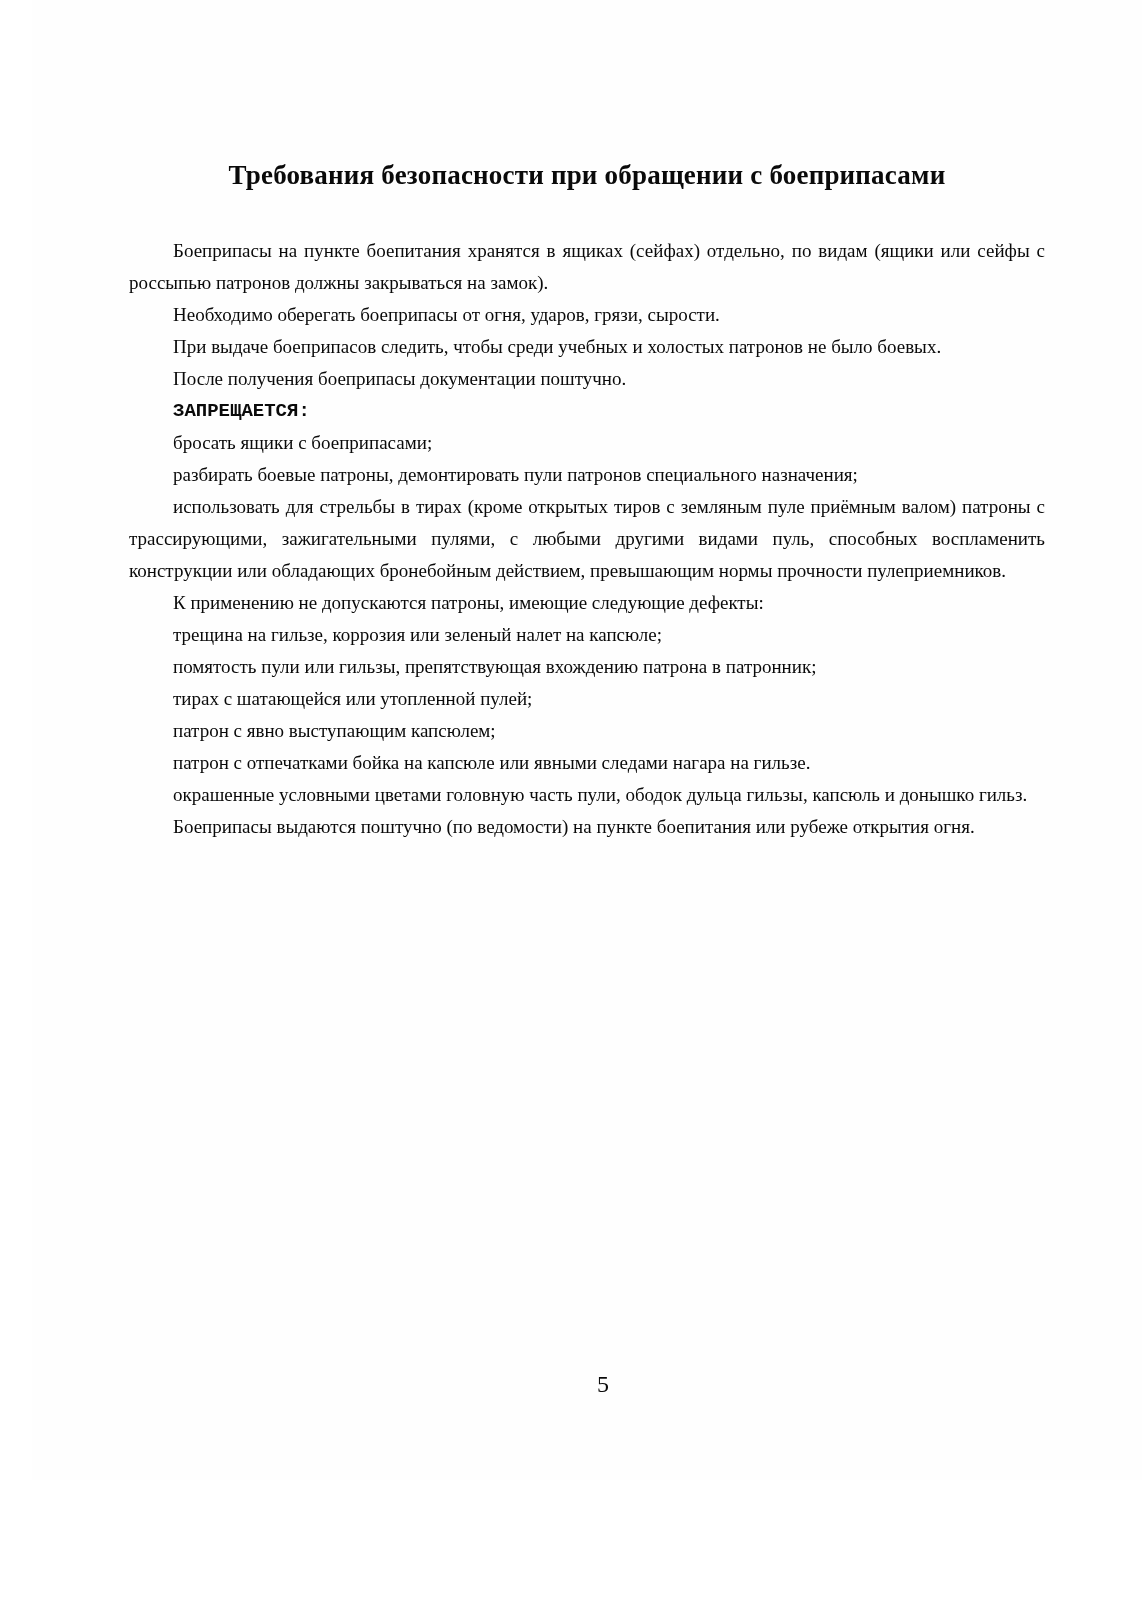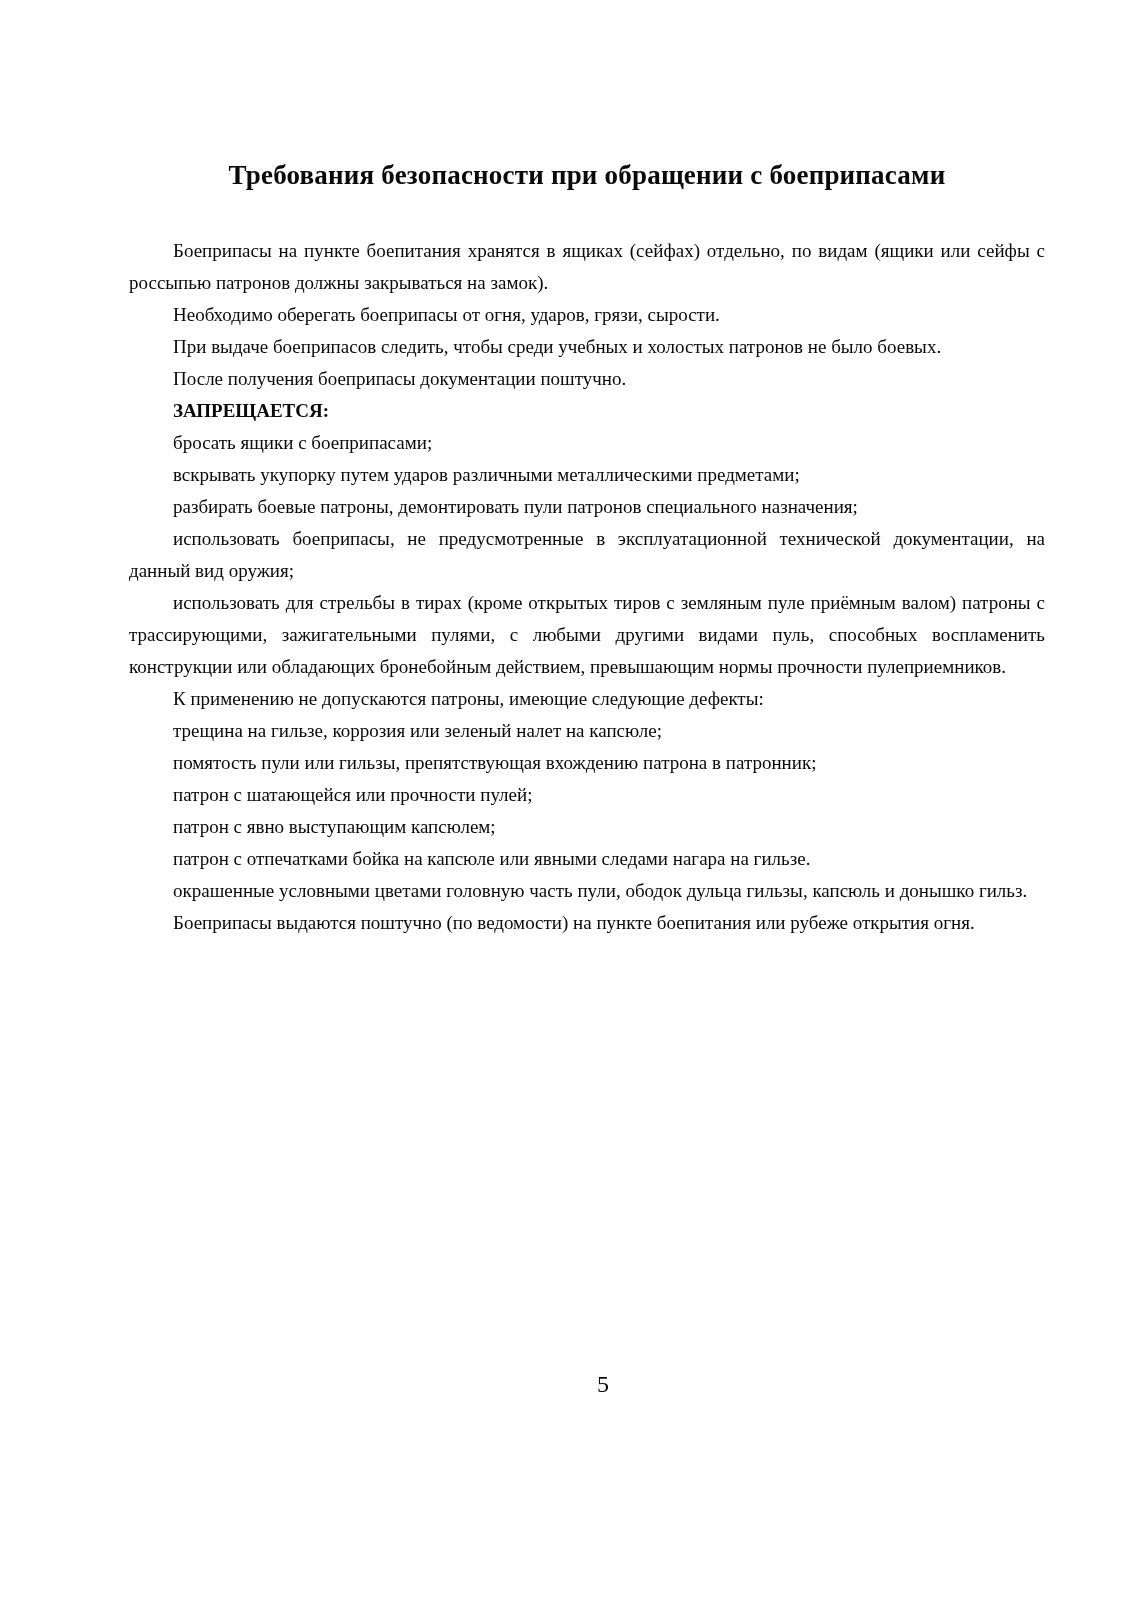--- a/index.html
+++ b/index.html
@@ -35,20 +35,21 @@
   .para {
     margin: 0;
     font-size: 19px;
     line-height: 32px;
     text-align: justify;
     text-indent: 44px;
     hyphens: manual;
   }
   .para.bold {
     font-weight: bold;
+    font-family: Liberation Mono, monospace;
   }
   .page-number {
     position: absolute;
     bottom: 82px;
     left: 0;
     width: 100%;
     text-align: center;
     font-size: 24px;
     color: #0a0a0a;
   }
@@ -59,28 +60,26 @@
 <div class="page">
   <div class="content">
     <h1 class="doc-title">Требования безопасности при обращении с боеприпасами</h1>
 
     <p class="para">Боеприпасы на пункте боепитания хранятся в ящиках (сейфах) отдельно, по видам (ящики или сейфы с россыпью патронов должны закрываться на замок).</p>
     <p class="para">Необходимо оберегать боеприпасы от огня, ударов, грязи, сырости.</p>
     <p class="para">При выдаче боеприпасов следить, чтобы среди учебных и холостых патронов не было боевых.</p>
     <p class="para">После получения боеприпасы документации поштучно.</p>
     <p class="para bold">ЗАПРЕЩАЕТСЯ:</p>
     <p class="para">бросать ящики с боеприпасами;</p>
-    <p class="para">вскрывать укупорку путем ударов различными металлическими предме­тами;</p>
     <p class="para">разбирать боевые патроны, демонтировать пули патронов специального назначения;</p>
-    <p class="para">использовать боеприпасы, не предусмотренные в эксплуатационной технической документации, на данный вид оружия;</p>
     <p class="para">использовать для стрельбы в тирах (кроме открытых тиров с земляным пуле приёмным валом) патроны с трассирующими, зажигательными пулями, с любыми другими видами пуль, способных воспламенить конструкции или обладающих бронебойным действием, превышающим нормы прочности пулеприемников.</p>
     <p class="para">К применению не допускаются патроны, имеющие следующие дефекты:</p>
     <p class="para">трещина на гильзе, коррозия или зеленый налет на капсюле;</p>
     <p class="para">помятость пули или гильзы, препятствующая вхождению патрона в патронник;</p>
-    <p class="para">патрон с шатающейся или прочности пулей;</p>
+    <p class="para">тирах с шатающейся или утопленной пулей;</p>
     <p class="para">патрон с явно выступающим капсюлем;</p>
     <p class="para">патрон с отпечатками бойка на капсюле или явными следами нагара на гильзе.</p>
     <p class="para">окрашенные условными цветами головную часть пули, ободок дульца гильзы, капсюль и донышко гильз.</p>
     <p class="para">Боеприпасы выдаются поштучно (по ведомости) на пункте боепитания или рубеже открытия огня.</p>
   </div>
 
   <div class="page-number">5</div>
 </div>
 
 </body></html>

